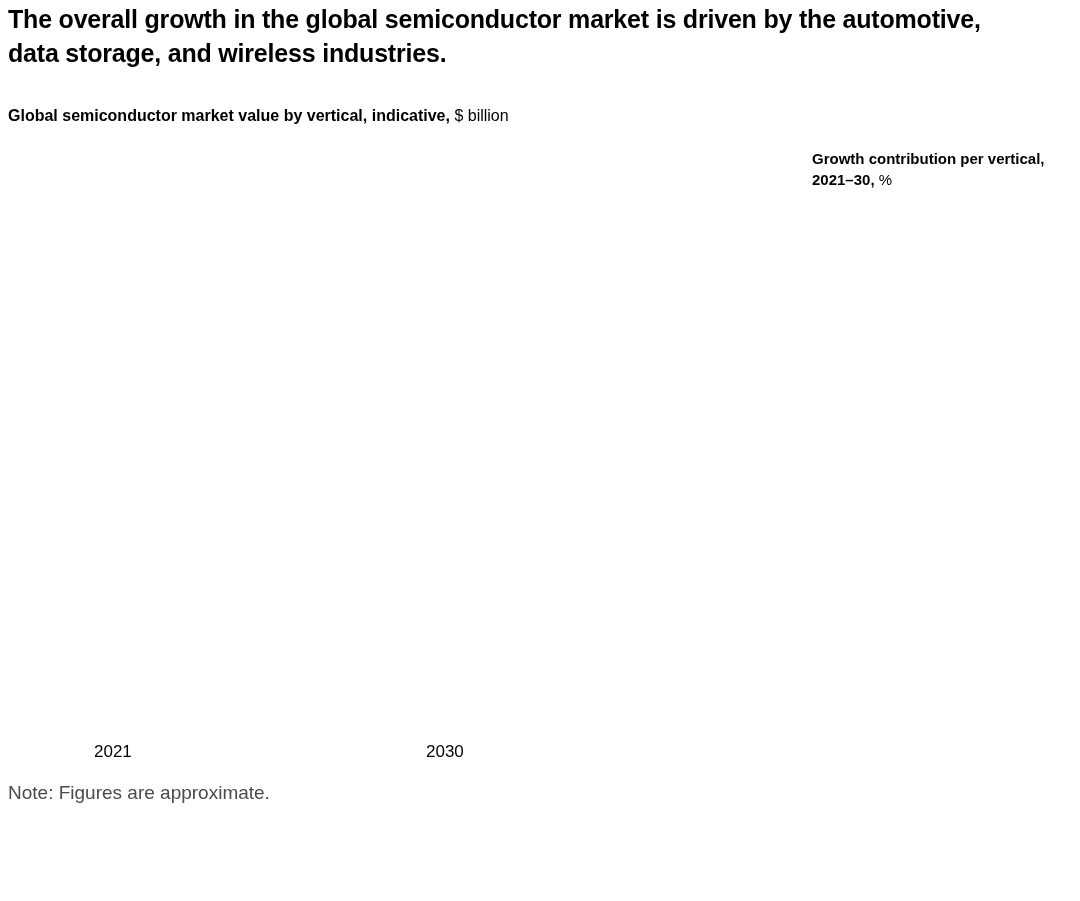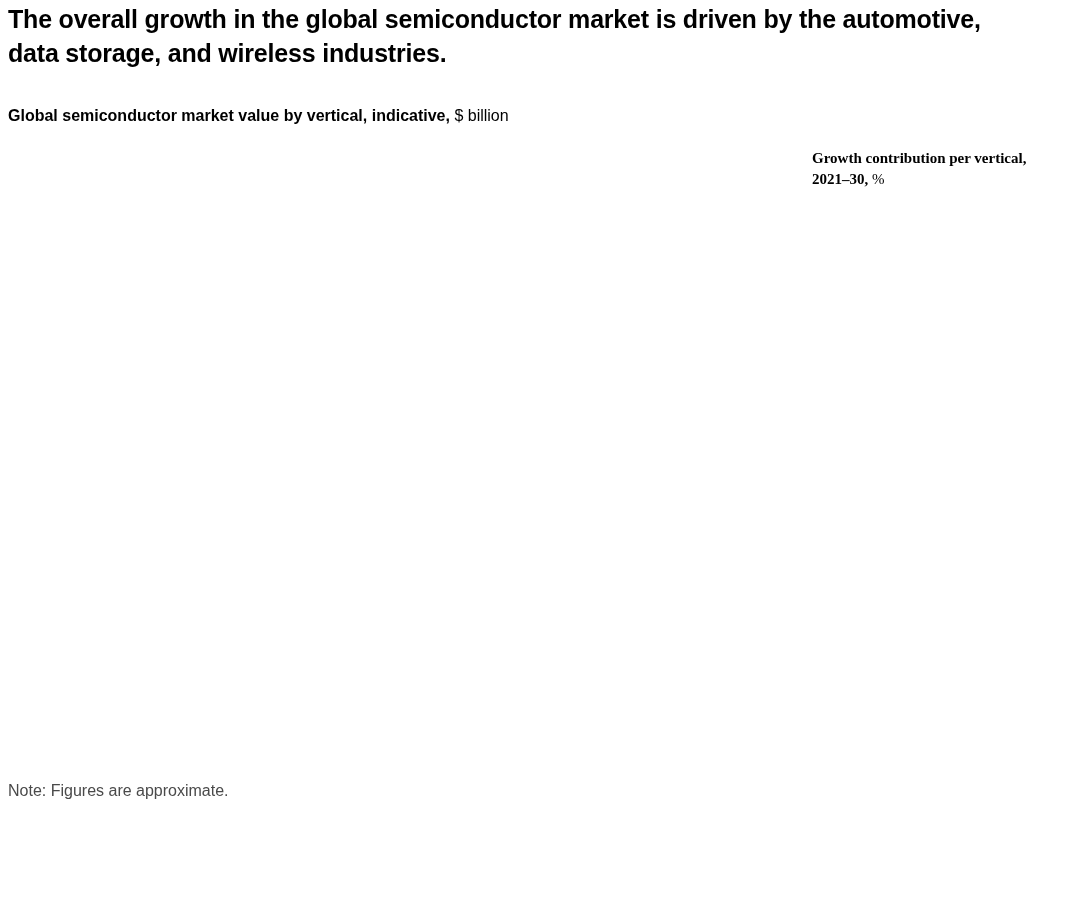--- a/index.html
+++ b/index.html
@@ -49,21 +49,20 @@
     font-weight: normal;
   }
   .legend-title {
     position: absolute;
     left: 812px;
     top: 148px;
     width: 250px;
     font-size: 15px;
     line-height: 21px;
     color: #000000;
-    font-family: Liberation Serif, serif;
   }
   .legend-title .bold {
     font-weight: bold;
   }
   .legend-title .light {
     font-weight: normal;
   }
   .plot {
     position: absolute;
     left: 8px;
@@ -83,21 +82,21 @@
     font-size: 17px;
     color: #000000;
     top: 0;
   }
   .axis-label.first { left: 86px; }
   .axis-label.second { left: 418px; }
   .note {
     position: absolute;
     left: 8px;
     top: 782px;
-    font-size: 16px;
+    font-size: 19px;
     color: #4a4a4a;
   }
   .logo {
     position: absolute;
     left: 5px;
     top: 836px;
     font-family: "Liberation Serif", serif;
     color: #051c2c;
     line-height: 27px;
   }
@@ -125,17 +124,21 @@
 
   <div class="legend-title">
     <span class="bold">Growth contribution per vertical, 2021–30,</span>
     <span class="light">%</span>
   </div>
 
   <div class="plot">
     
   </div>
 
+  <div class="axis-labels">
+    <span class="axis-label first">2021</span>
+    <span class="axis-label second">2030</span>
+  </div>
 
   <div class="note">Note: Figures are approximate.</div>
 
 
 </div>
 
 </body></html>

